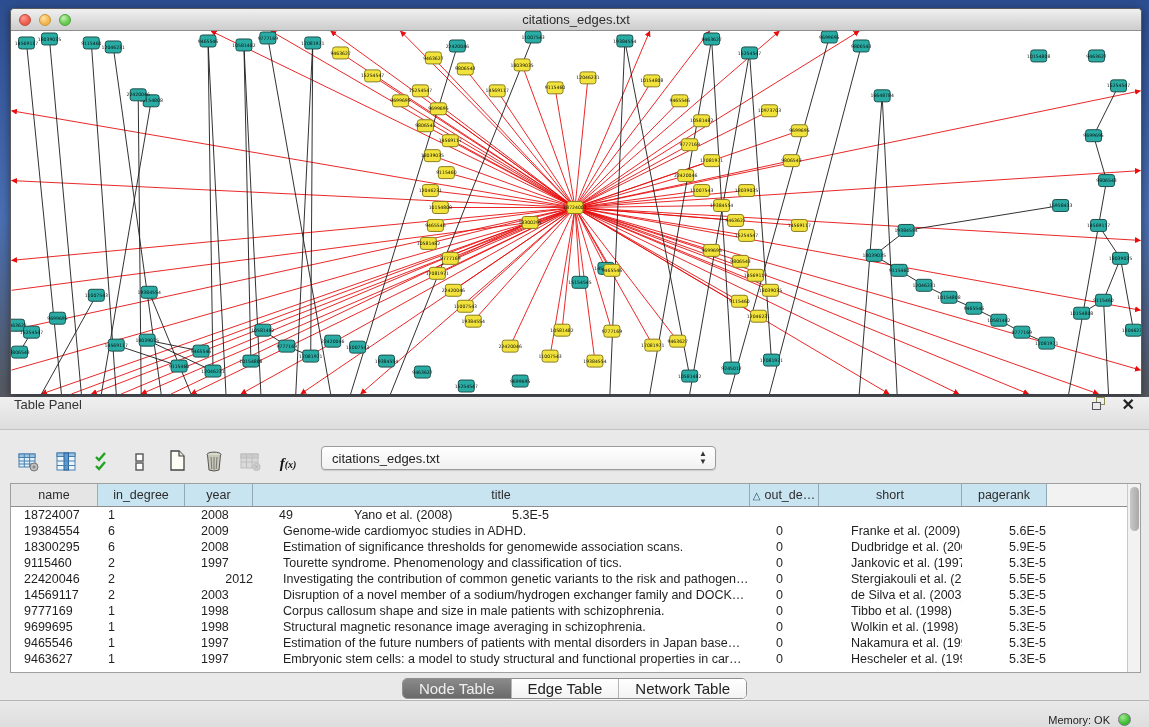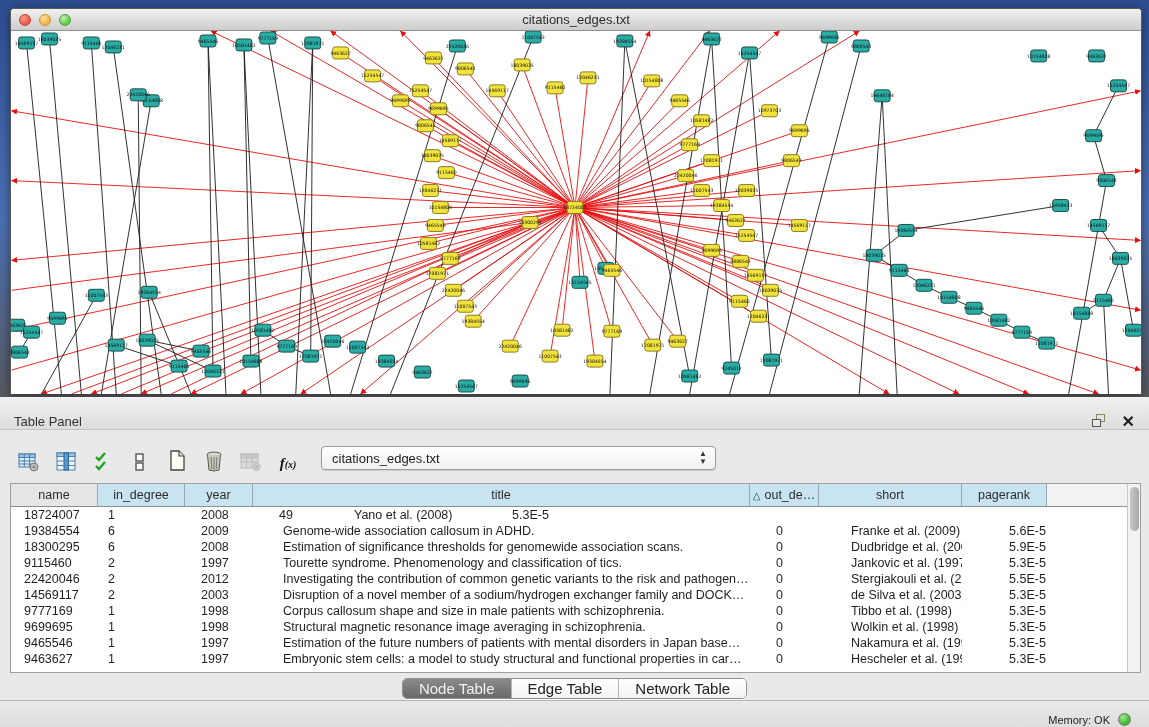--- a/index.html
+++ b/index.html
@@ -21,21 +21,21 @@
   .tl.yel   { background:radial-gradient(circle at 35% 30%,#ffe2a0,#f3b64e 60%); border:1px solid #c99334; }
   .tl.grn   { background:radial-gradient(circle at 35% 30%,#c4f2b2,#67c950 60%); border:1px solid #4ba338; }
   .wtitle { position:absolute; left:0; right:0; text-align:center; font-size:13px;
     color:#2d2d2d; pointer-events:none; }
   .graph-wrap { position:absolute; left:0; top:22px; width:1130px; height:363px;
     background:#fff; overflow:hidden; }
 
   
   .panel-header { position:absolute; left:0; top:397px; width:1149px; height:33px;
     background:linear-gradient(180deg,#f0f0f0,#dddddd); border-bottom:1px solid #c2c2c2;
-    display:flex; align-items:flex-end; }
+    display:flex; align-items:flex-start; }
   .panel-title { font-size:13px; color:#333; padding-left:14px; flex:1; }
   .ph-icons { display:flex; align-items:center; gap:14px; padding-right:14px; }
   .float-ic { width:16px; height:15px; position:relative; }
   .float-ic .sq1 { position:absolute; left:4px; top:0; width:9px; height:8px; border:1.5px solid #8a8a52; }
   .float-ic .sq2 { position:absolute; left:0; top:5px; width:9px; height:8px; border:1.5px solid #55555e; background:#e8e8e8; }
   .close-ic { font-size:16px; font-weight:bold; color:#222; line-height:14px; }
 
   .panel-body { position:absolute; left:0; top:430px; width:1149px; height:270px; background:#E9E9E9; }
 
   
@@ -850,21 +850,21 @@
           <div class="td" style="width: 87px; padding-left: 10px;">1</div>
           <div class="td" style="width: 68px; padding-left: 16px;">2008</div>
           <div class="td" style="width: 69px; padding-left: 26px;">49</div>
           <div class="td" style="width: 143px; padding-left: 32px;">Yano et al. (2008)</div>
           <div class="td" style="width: 85px; padding-left: 47px;">5.3E-5</div>
         </div>
         <div class="trow">
           <div class="td" style="width: 87px; padding-left: 13px;">19384554</div>
           <div class="td" style="width: 87px; padding-left: 10px;">6</div>
           <div class="td" style="width: 68px; padding-left: 16px;">2009</div>
-          <div class="td" style="width: 497px; padding-left: 30px;">Genome-wide association callosum in ADHD.</div>
+          <div class="td" style="width: 497px; padding-left: 30px;">Genome-wide cardiomyoc studies in ADHD.</div>
           <div class="td" style="width: 69px; padding-left: 26px;">0</div>
           <div class="td" style="width: 143px; padding-left: 32px;">Franke et al. (2009)</div>
           <div class="td" style="width: 85px; padding-left: 47px;">5.6E-5</div>
         </div>
         <div class="trow">
           <div class="td" style="width: 87px; padding-left: 13px;">18300295</div>
           <div class="td" style="width: 87px; padding-left: 10px;">6</div>
           <div class="td" style="width: 68px; padding-left: 16px;">2008</div>
           <div class="td" style="width: 497px; padding-left: 30px;">Estimation of significance thresholds for genomewide association scans.</div>
           <div class="td" style="width: 69px; padding-left: 26px;">0</div>
@@ -876,21 +876,21 @@
           <div class="td" style="width: 87px; padding-left: 10px;">2</div>
           <div class="td" style="width: 68px; padding-left: 16px;">1997</div>
           <div class="td" style="width: 497px; padding-left: 30px;">Tourette syndrome. Phenomenology and classification of tics.</div>
           <div class="td" style="width: 69px; padding-left: 26px;">0</div>
           <div class="td" style="width: 143px; padding-left: 32px;">Jankovic et al. (1997)</div>
           <div class="td" style="width: 85px; padding-left: 47px;">5.3E-5</div>
         </div>
         <div class="trow">
           <div class="td" style="width: 87px; padding-left: 13px;">22420046</div>
           <div class="td" style="width: 87px; padding-left: 10px;">2</div>
-          <div class="td" style="width: 68px; padding-left: 16px;">2012</div>
+          <div class="td" style="width: 68px; padding-left: 16px; text-align: right;">2012</div>
           <div class="td" style="width: 497px; padding-left: 30px;">Investigating the contribution of common genetic variants to the risk and pathogen…</div>
           <div class="td" style="width: 69px; padding-left: 26px;">0</div>
           <div class="td" style="width: 143px; padding-left: 32px;">Stergiakouli et al. (2012)</div>
           <div class="td" style="width: 85px; padding-left: 47px;">5.5E-5</div>
         </div>
         <div class="trow">
           <div class="td" style="width: 87px; padding-left: 13px;">14569117</div>
           <div class="td" style="width: 87px; padding-left: 10px;">2</div>
           <div class="td" style="width: 68px; padding-left: 16px;">2003</div>
           <div class="td" style="width: 497px; padding-left: 30px;">Disruption of a novel member of a sodium/hydrogen exchanger family and DOCK…</div>

